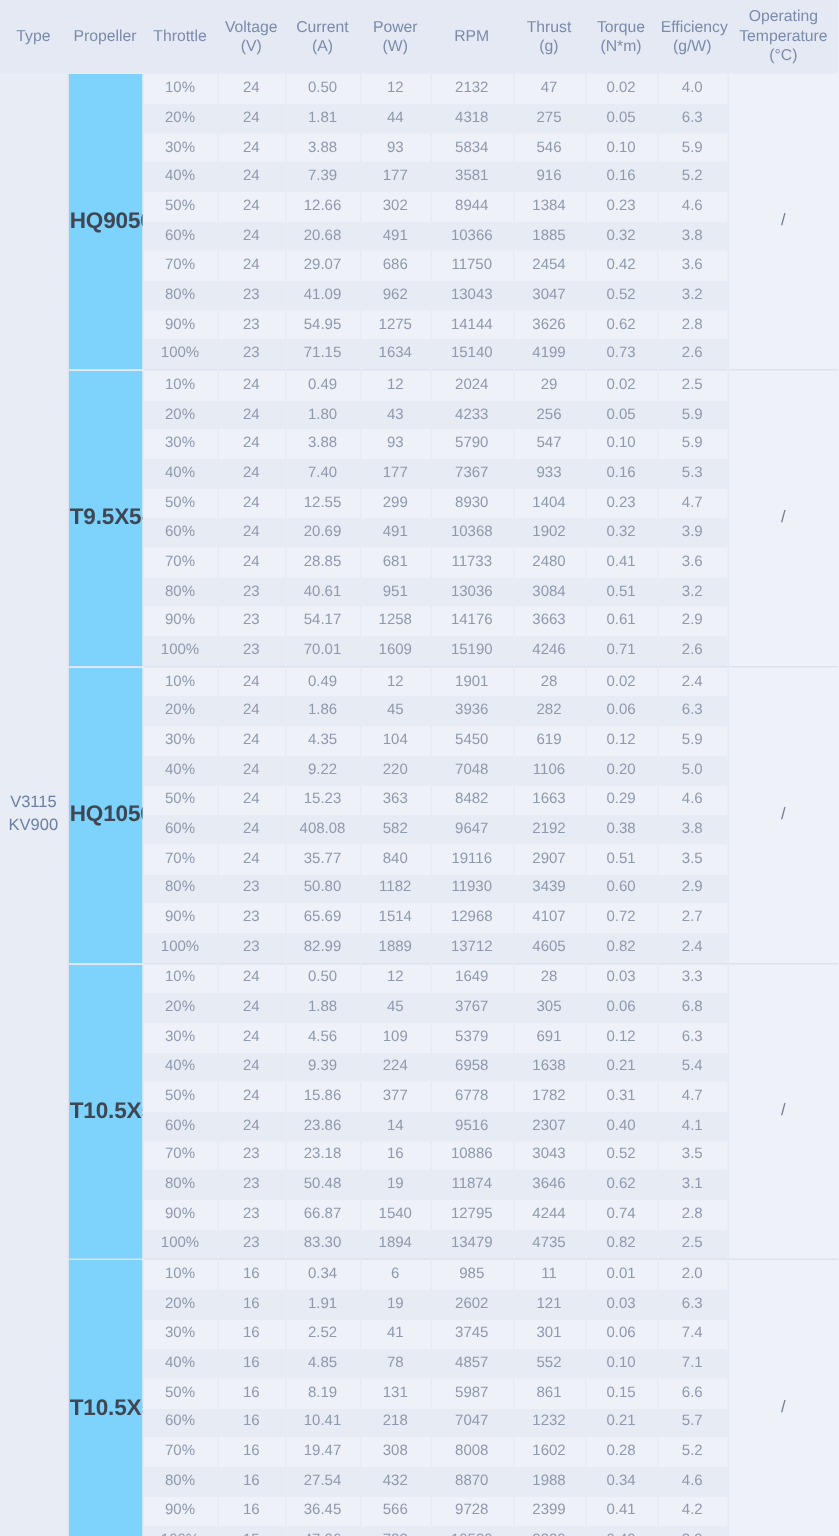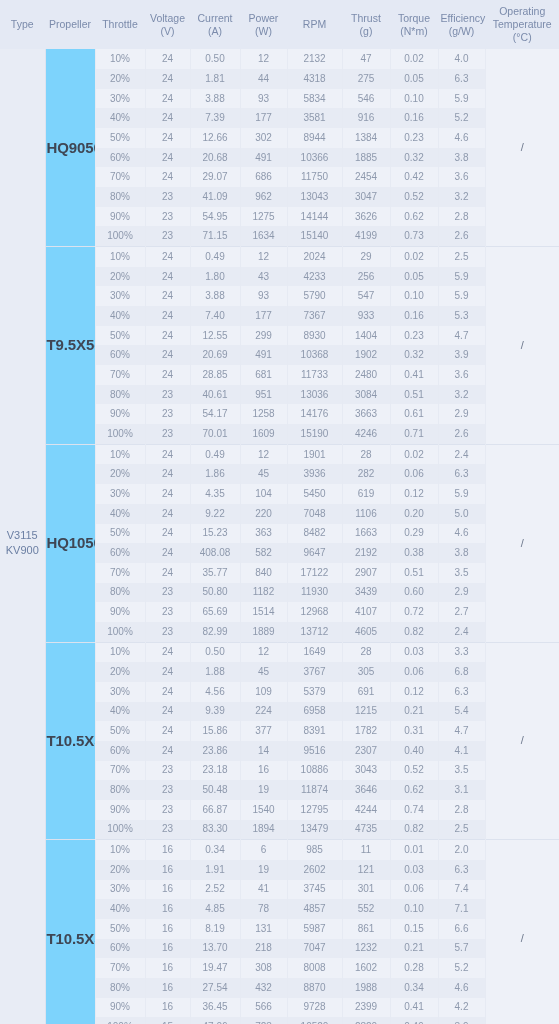--- a/index.html
+++ b/index.html
@@ -388,21 +388,21 @@
         <td class="data-cell">9647</td>
         <td class="data-cell">2192</td>
         <td class="data-cell">0.38</td>
         <td class="data-cell">3.8</td>
       </tr>
       <tr class="row-odd">
         <td class="data-cell">70%</td>
         <td class="data-cell">24</td>
         <td class="data-cell">35.77</td>
         <td class="data-cell">840</td>
-        <td class="data-cell">17122</td>
+        <td class="data-cell">19116</td>
         <td class="data-cell">2907</td>
         <td class="data-cell">0.51</td>
         <td class="data-cell">3.5</td>
       </tr>
       <tr class="row-even">
         <td class="data-cell">80%</td>
         <td class="data-cell">23</td>
         <td class="data-cell">50.80</td>
         <td class="data-cell">1182</td>
         <td class="data-cell">11930</td>
@@ -461,30 +461,30 @@
         <td class="data-cell">691</td>
         <td class="data-cell">0.12</td>
         <td class="data-cell">6.3</td>
       </tr>
       <tr class="row-even">
         <td class="data-cell">40%</td>
         <td class="data-cell">24</td>
         <td class="data-cell">9.39</td>
         <td class="data-cell">224</td>
         <td class="data-cell">6958</td>
-        <td class="data-cell">1215</td>
+        <td class="data-cell">1638</td>
         <td class="data-cell">0.21</td>
         <td class="data-cell">5.4</td>
       </tr>
       <tr class="row-odd">
         <td class="data-cell">50%</td>
         <td class="data-cell">24</td>
         <td class="data-cell">15.86</td>
         <td class="data-cell">377</td>
-        <td class="data-cell">8391</td>
+        <td class="data-cell">6778</td>
         <td class="data-cell">1782</td>
         <td class="data-cell">0.31</td>
         <td class="data-cell">4.7</td>
       </tr>
       <tr class="row-even">
         <td class="data-cell">60%</td>
         <td class="data-cell">24</td>
         <td class="data-cell">23.86</td>
         <td class="data-cell">14</td>
         <td class="data-cell">9516</td>
@@ -580,21 +580,21 @@
         <td class="data-cell">8.19</td>
         <td class="data-cell">131</td>
         <td class="data-cell">5987</td>
         <td class="data-cell">861</td>
         <td class="data-cell">0.15</td>
         <td class="data-cell">6.6</td>
       </tr>
       <tr class="row-even">
         <td class="data-cell">60%</td>
         <td class="data-cell">16</td>
-        <td class="data-cell">13.70</td>
+        <td class="data-cell">10.41</td>
         <td class="data-cell">218</td>
         <td class="data-cell">7047</td>
         <td class="data-cell">1232</td>
         <td class="data-cell">0.21</td>
         <td class="data-cell">5.7</td>
       </tr>
       <tr class="row-odd">
         <td class="data-cell">70%</td>
         <td class="data-cell">16</td>
         <td class="data-cell">19.47</td>

